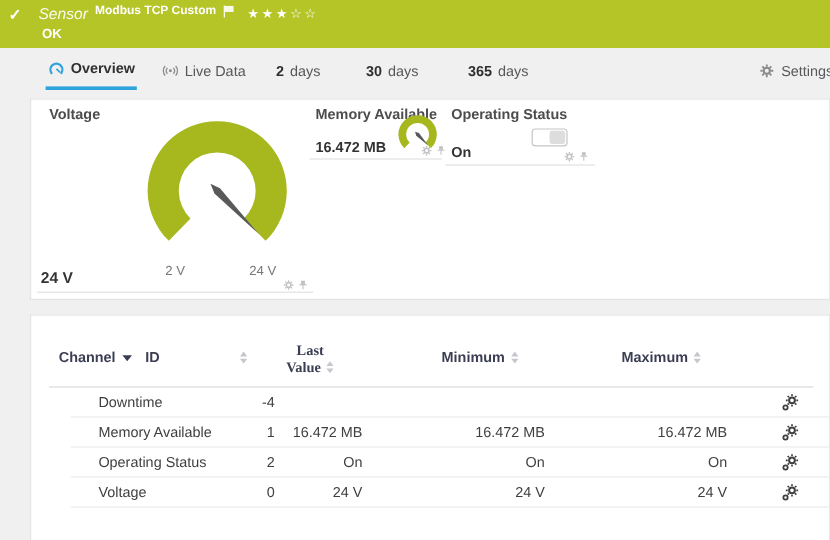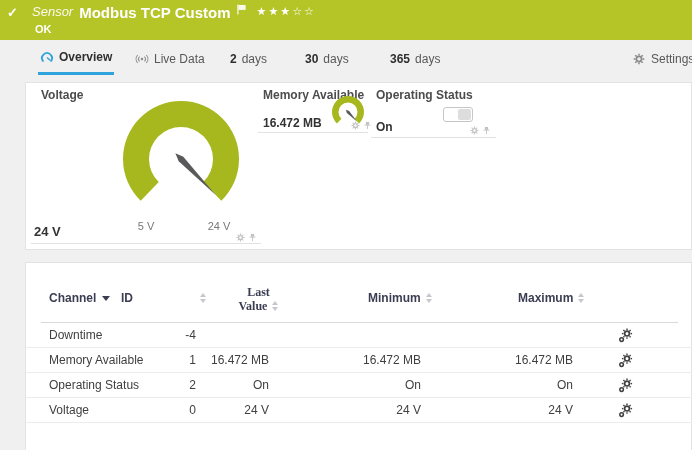--- a/index.html
+++ b/index.html
@@ -9,21 +9,21 @@
     background:#f0f0f0; font-family:"Liberation Sans", sans-serif;
     -webkit-font-smoothing:antialiased;
   }
   .abs { position:absolute; }
 
   
   .header { position:absolute; left:0; top:0; width:692px; height:40px; background:#b5c427; }
   .hdr-check { position:absolute; left:7px; top:5px; color:#fff; font-size:13px; font-weight:bold; }
   .hdr-line1 { position:absolute; left:32px; top:4px; display:flex; align-items:flex-start; color:#fff; }
   .hdr-kind { font-style:italic; font-size:13px; color:rgba(255,255,255,0.93); margin-right:6px; }
-  .hdr-title { font-size:15px; font-weight:bold; }
+  .hdr-title { font-size:10px; font-weight:bold; }
   .hdr-flag { width:10px; height:11px; color:#fff; margin-left:6px; align-self:flex-start; opacity:.9; }
   .hdr-stars { font-size:11px; letter-spacing:2px; margin-left:10px; align-self:flex-start; margin-top:1px; cursor:pointer; }
   .hdr-status { position:absolute; left:35px; top:23px; color:#fff; font-size:11px; font-weight:bold; }
 
   
   .tabbar { position:absolute; left:0; top:42px; width:692px; height:34px; }
   .tab { position:absolute; top:0; height:33px; display:flex; align-items:center; gap:5px;
          font-size:12px; color:#58585a; cursor:pointer; padding:0 2px; }
   .tab .ticon { width:14px; height:12px; color:#8a8a8d; flex:none; }
   .tab b { color:#2f2f31; font-weight:bold; }
@@ -47,21 +47,21 @@
   .toggle .knob { position:absolute; right:1px; top:1px; width:13px; height:11px; background:#ddd; border-radius:2px; }
 
   
   .th { position:absolute; font-size:12px; font-weight:bold; color:#3b3e52; display:flex; align-items:center; cursor:pointer; }
   .sort { display:inline-flex; flex-direction:column; gap:2px; margin-left:5px; }
   .sort .up   { width:0; height:0; border-left:3.5px solid transparent; border-right:3.5px solid transparent; border-bottom:4px solid #c6c6cc; }
   .sort .down { width:0; height:0; border-left:3.5px solid transparent; border-right:3.5px solid transparent; border-top:4px solid #c6c6cc; }
   .caret-down { width:0; height:0; border-left:4px solid transparent; border-right:4px solid transparent; border-top:5px solid #3b3e52; margin-left:6px; }
   .thead-border { position:absolute; left:15px; top:59px; width:637px; height:1px; background:#d9d9d9; }
   .trows { position:absolute; left:0; top:60px; width:667px; }
-  .trow { position:relative; height:25px; border-bottom:1px solid #ececec; }
+  .trow { position:relative; height:25px; border-bottom:1px solid #ececec;margin-left:33px; }
   .cell { position:absolute; top:0; line-height:25px; font-size:12px; color:#3f3f41; white-space:nowrap; }
   .c-channel { left:23px; }
   .c-id   { left:100px; width:70px;  text-align:right; }
   .c-last { left:123px; width:120px; text-align:right; }
   .c-min  { left:275px; width:120px; text-align:right; }
   .c-max  { left:427px; width:120px; text-align:right; }
   .c-gear { position:absolute; left:592px; top:5px; width:15px; height:15px; color:#3f3f41; cursor:pointer; }
   .c-gear svg { width:15px; height:15px; display:block; }
 </style>
 </head>
@@ -178,21 +178,21 @@
   </div>
 </div>
 
 <div class="panel" id="panel-gauges">
 
   <span class="tile-title" style="left:15px; top:5px;">Voltage</span>
   <svg class="abs" style="left:75px; top:8px;" width="160" height="130" viewBox="0 0 160 130">
     <path d="M39.71,109.72 A58,58 0 1 1 120.29,109.72 L102.23,91.02 A32,32 0 1 0 57.77,91.02 Z" fill="#a6b81e"></path>
     <polygon points="114.7,104 77.7,70.2 74.4,62.2 82.3,65.8" fill="#59595b"></polygon>
   </svg>
-  <span class="scale-label" style="left:100px; top:137px; width:40px;">5 V</span>
+  <span class="scale-label" style="left:100px; top:137px; width:40px;">2 V</span>
   <span class="scale-label" style="left:171px; top:137px; width:44px;">24 V</span>
   <span class="tile-value" style="left:8px; top:141px; font-size:13px;">24 V</span>
   <span class="foot-icon" style="left:210px; top:150px;">
       <svg>
         <use href="#sym-gear"></use>
       </svg>
     </span>
   <span class="foot-icon" style="left:222px; top:150px;">
       <svg>
         <use href="#sym-pin"></use>

